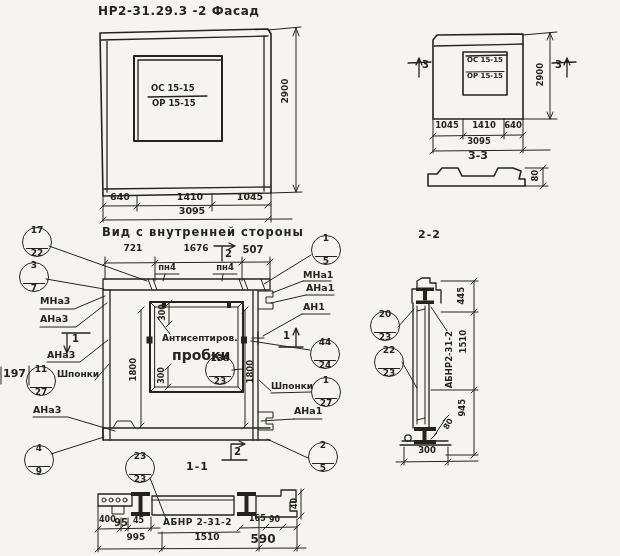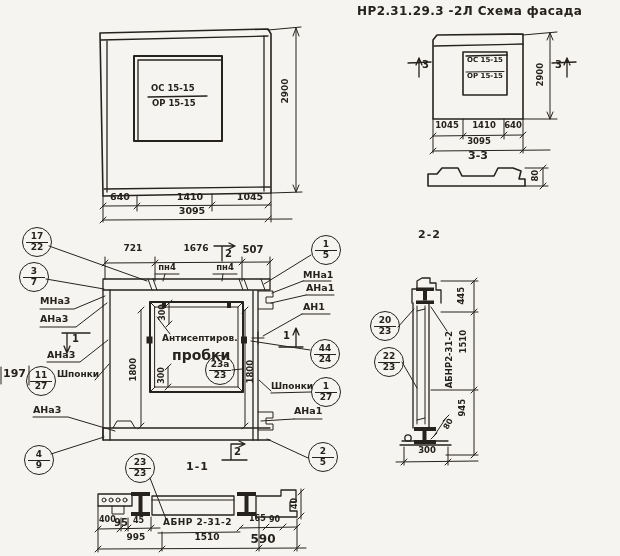--- a/index.html
+++ b/index.html
@@ -11,21 +11,21 @@
   svg .w2{stroke-width:2;}
   svg .w16{stroke-width:1.6;}
   svg .w1{stroke-width:1;}
   .t{position:absolute;font-weight:700;white-space:nowrap;line-height:1.1;}
   .c{text-align:center;}
   .r90{transform:rotate(-90deg);}
   .r60{transform:rotate(-62deg);}
   .callout{position:absolute;width:28px;height:28px;border:1.6px solid #26231e;border-radius:50%;
            background:transparent;display:flex;flex-direction:column;align-items:center;justify-content:center;
            font-size:9px;font-weight:700;line-height:1.1;}
-  .callout .top{display:block;width:82%;text-align:center;border-bottom:1.4px solid #26231e;padding-bottom:0px;}
+  .callout .top{display:block;width:82%;text-align:center;border-bottom:1.4px solid #26231e;padding-bottom:12px;}
   .callout .bot{display:block;width:82%;text-align:center;}
 </style>
 </head>
 <body>
 
 <div id="canvas">
 
 <svg width="620" height="556" viewBox="0 0 620 556">
 
   <g>
@@ -160,41 +160,42 @@
     <path class="w1" d="M240,528 L297,527"></path>
     <path class="w1" d="M237,531 L243,525 M263,530 L269,524 M280,530 L286,524 M294,530 L300,524"></path>
     <path class="w1" d="M301,489 L301,519 M298,495 L304,489 M298,519 L304,513"></path>
     <path class="w1" d="M162,532 L162,551 M259,519 L259,551 M297,519 L297,551"></path>
     <path class="w1" d="M98,549 L306,548"></path>
     <path class="w1" d="M95,552 L101,546 M159,552 L165,546 M256,551 L262,545 M294,551 L300,545"></path>
     <path class="w1" d="M158,533 L240,532"></path>
   </g>
 </svg>
 
+<span class="t" style="left:98px;top:5px;font-size:12px;letter-spacing:0.6px">НР2-31.29.3 -2 Фасад</span>
 <span class="t" style="left:151px;top:84px;font-size:8.5px">ОС 15-15</span>
 <span class="t" style="left:152px;top:99px;font-size:8.5px">ОР 15-15</span>
 <span class="t c r90" style="left:266px;top:86px;width:40px;font-size:9px">2900</span>
 <span class="t c" style="left:103px;top:192px;width:34px;font-size:9.5px">640</span>
 <span class="t c" style="left:168px;top:192px;width:44px;font-size:9.5px">1410</span>
 <span class="t c" style="left:228px;top:192px;width:44px;font-size:9.5px">1045</span>
 <span class="t c" style="left:170px;top:206px;width:44px;font-size:9.5px">3095</span>
 
-<span class="t" style="left:357px;top:5px;font-size:12px;letter-spacing:0.4px">НР2.31.29.3 -2Л Схема фасада</span>
 <span class="t" style="left:467px;top:57px;font-size:7px">ОС 15-15</span>
 <span class="t" style="left:467px;top:73px;font-size:7px">ОР 15-15</span>
 <span class="t c r90" style="left:521px;top:70px;width:40px;font-size:8.5px">2900</span>
 <span class="t" style="left:422px;top:59px;font-size:10px">3</span>
 <span class="t" style="left:555px;top:59px;font-size:10px">3</span>
 <span class="t c" style="left:425px;top:121px;width:44px;font-size:8.5px">1045</span>
 <span class="t c" style="left:462px;top:121px;width:44px;font-size:8.5px">1410</span>
 <span class="t c" style="left:497px;top:121px;width:32px;font-size:8.5px">640</span>
 <span class="t c" style="left:457px;top:137px;width:44px;font-size:8.5px">3095</span>
 <span class="t c" style="left:460px;top:150px;width:36px;font-size:11px">3-3</span>
 <span class="t c r90" style="left:516px;top:171px;width:40px;font-size:8.5px">80</span>
 
+<span class="t" style="left:102px;top:226px;font-size:11.5px;letter-spacing:1px">Вид с внутренней стороны</span>
 <span class="t c" style="left:115px;top:244px;width:36px;font-size:9px">721</span>
 <span class="t c" style="left:174px;top:244px;width:44px;font-size:9px">1676</span>
 <span class="t c" style="left:235px;top:244px;width:36px;font-size:10px">507</span>
 <span class="t c" style="left:155px;top:263px;width:24px;font-size:8.5px">пн4</span>
 <span class="t c" style="left:213px;top:263px;width:24px;font-size:8.5px">пн4</span>
 <span class="t" style="left:225px;top:248px;font-size:10px">2</span>
 <span class="t" style="left:162px;top:334px;font-size:9px">Антисептиров.</span>
 <span class="t" style="left:172px;top:348px;font-size:14px">пробки</span>
 <span class="t c r90" style="left:143px;top:308px;width:40px;font-size:8px">300</span>
 <span class="t c r90" style="left:142px;top:371px;width:40px;font-size:8px">300</span>

